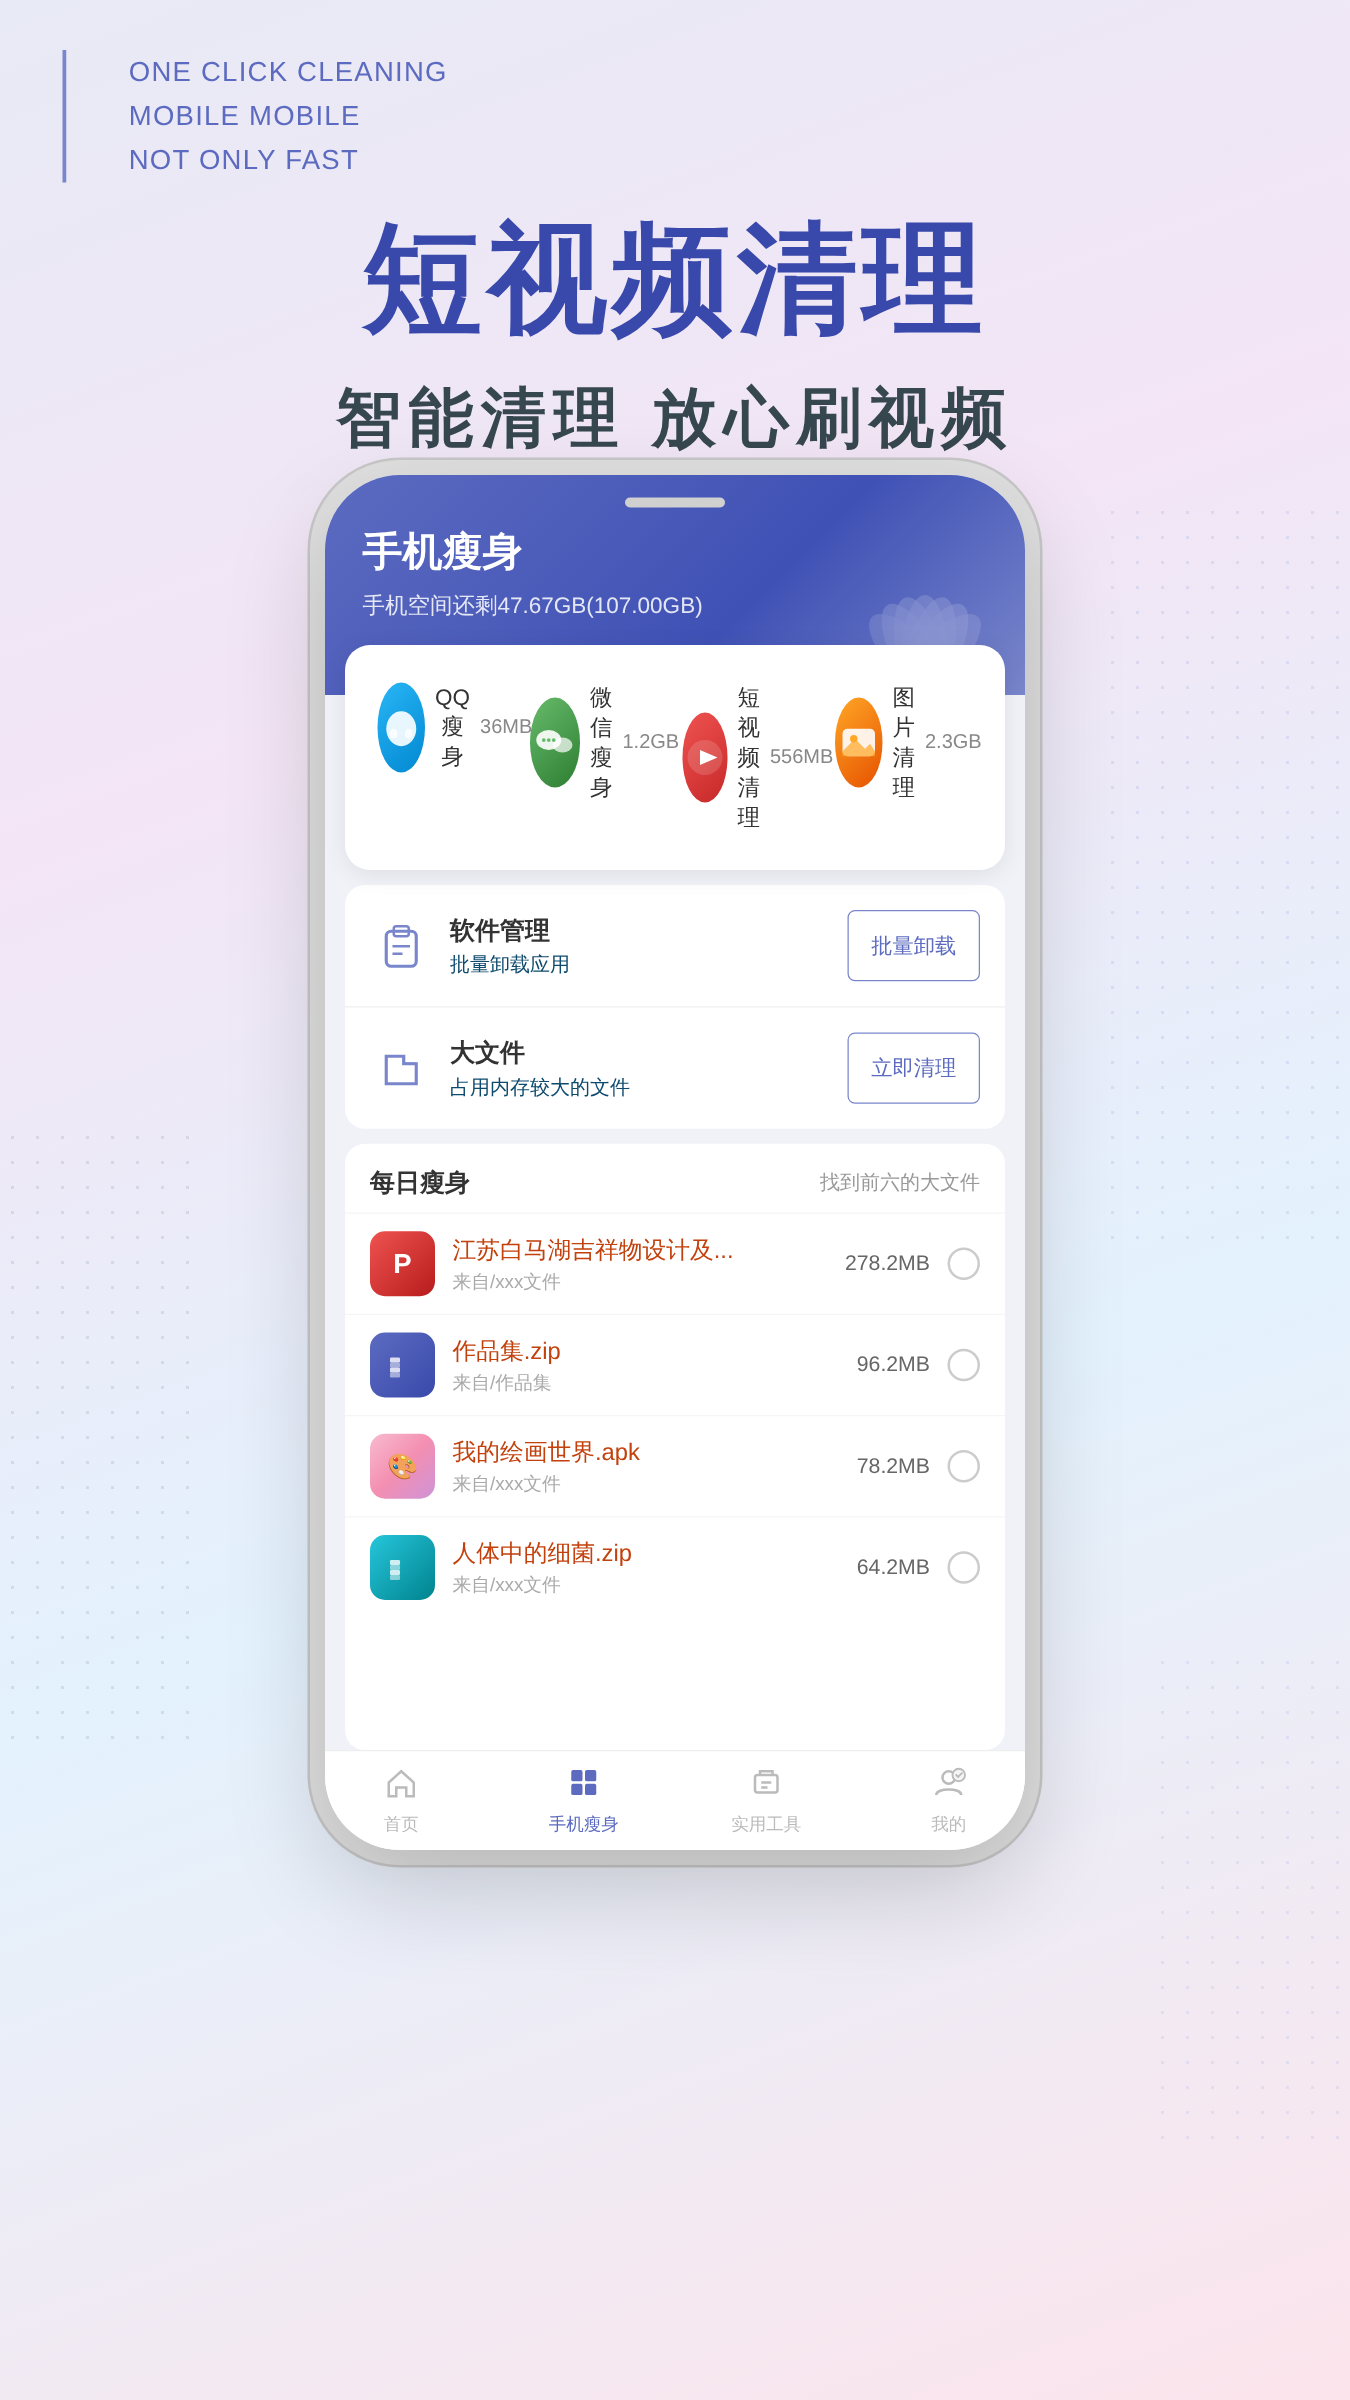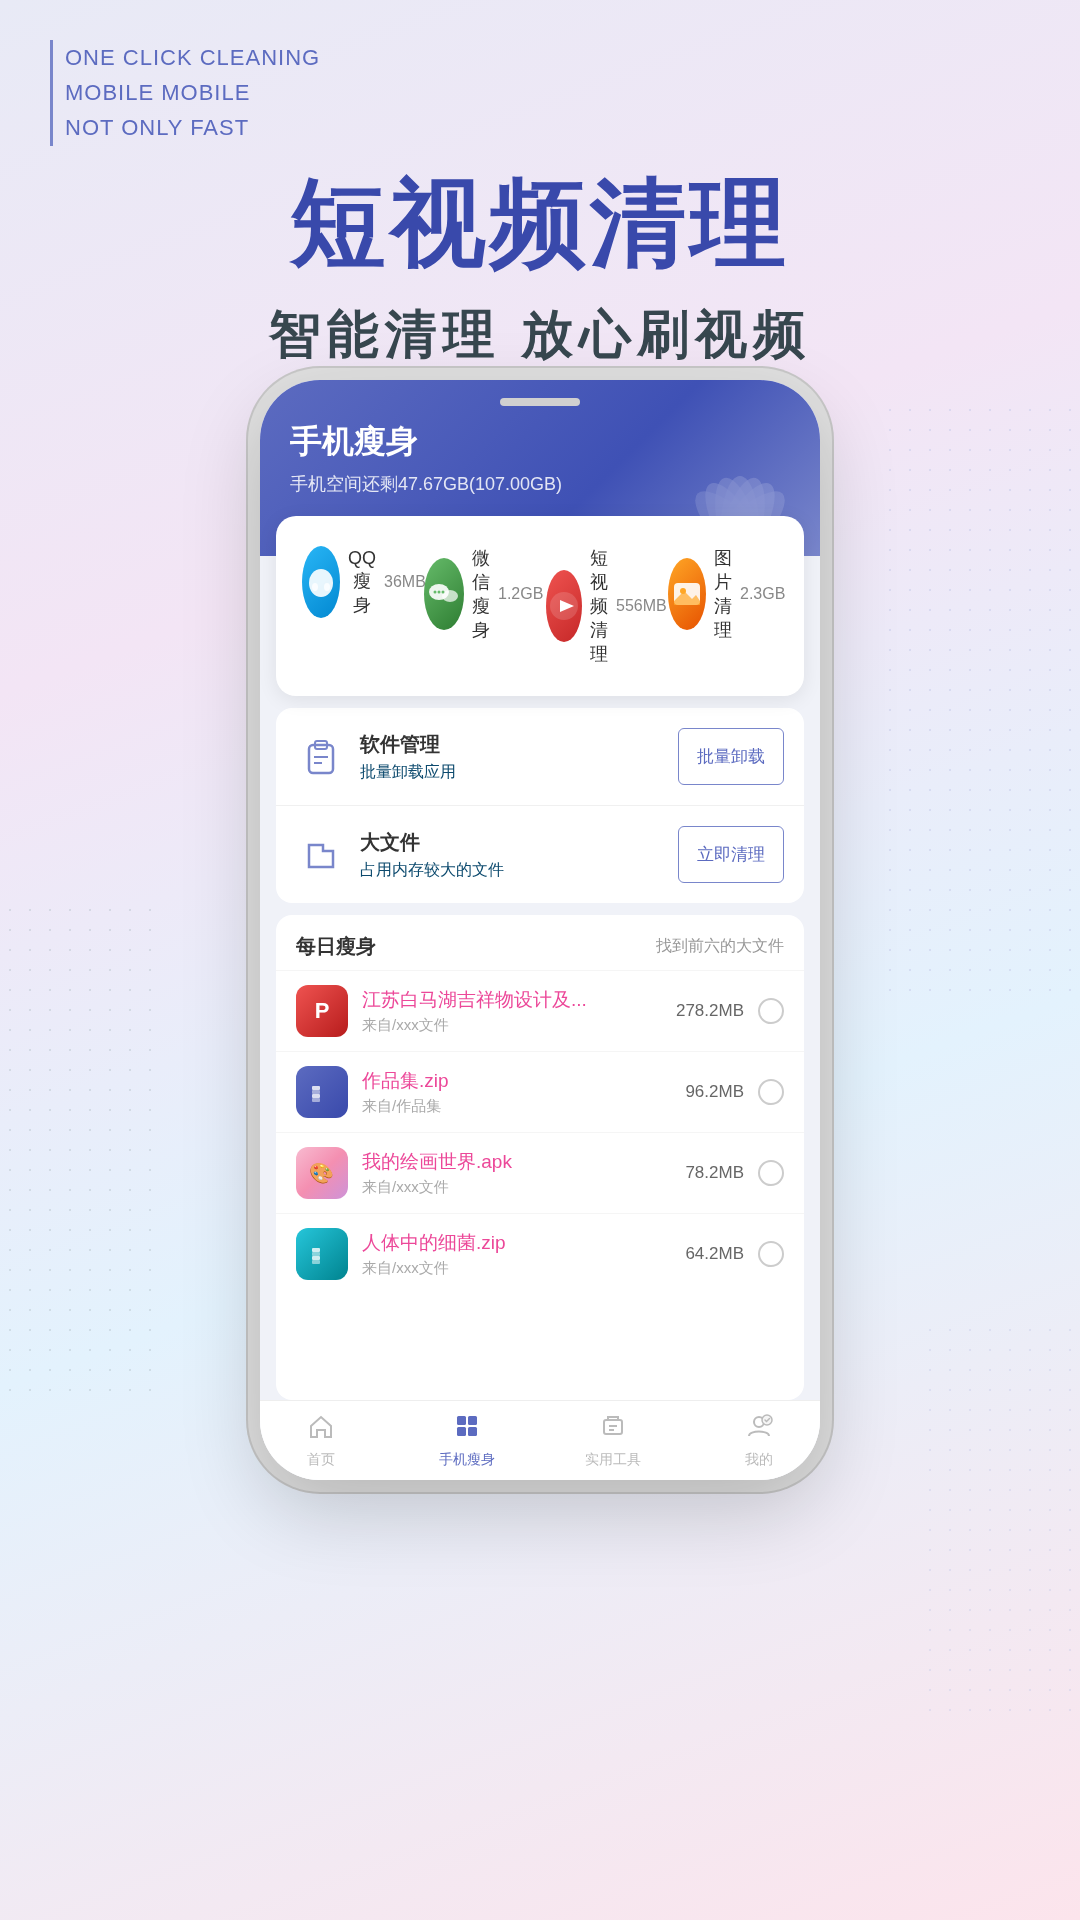--- a/index.html
+++ b/index.html
@@ -51,20 +51,21 @@
       left: 50px;
       border-left: 3px solid #7986cb;
       padding-left: 12px;
       line-height: 1.6;
     }
     .tagline-text {
       font-size: 22px;
       color: #5c6bc0;
       font-weight: 500;
       letter-spacing: 1px;
+      margin-left: 38px;
     }
 
     
     .hero-title {
       position: absolute;
       top: 160px;
       width: 100%;
       text-align: center;
     }
     .hero-main {
@@ -300,21 +301,21 @@
       flex-shrink: 0;
     }
     .icon-p { background: linear-gradient(135deg, #ef5350, #b71c1c); }
 
     .daily-item-text {
       flex: 1;
       margin-left: 14px;
     }
     .daily-item-name {
       font-size: 19px;
-      color: #ec4899;
+      color: #c2410c;
       font-weight: 500;
     }
     .daily-item-from {
       font-size: 15px;
       color: #aaa;
       margin-top: 3px;
     }
 
     .daily-item-size {
       font-size: 17px;

